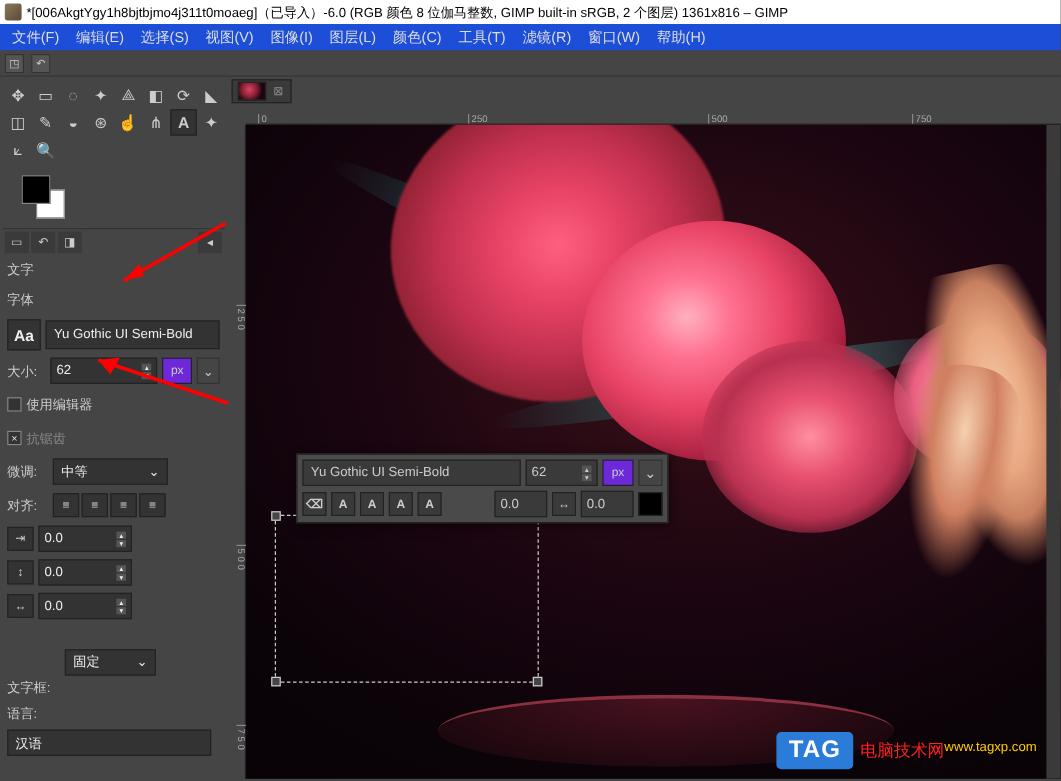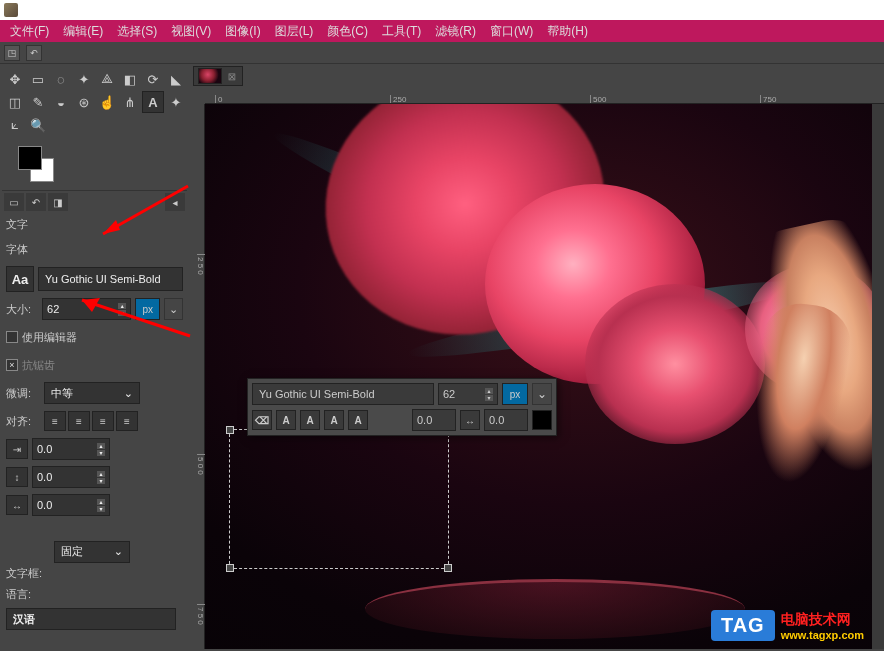--- a/index.html
+++ b/index.html
@@ -1,19 +1,19 @@
 <!DOCTYPE html>
 <html><head>
 <meta charset="utf-8">
 <style>
 * { margin: 0; padding: 0; box-sizing: border-box; font-family: "Microsoft YaHei", sans-serif; }
 body { width: 884px; height: 651px; background: #454545; color: #ccc; font-size: 12px; overflow: hidden; position: relative; }
 .titlebar { height: 20px; background: #fff; display: flex; align-items: center; padding: 0 4px; color: #000; font-size: 11px; white-space: nowrap; overflow: hidden; }
 .titlebar .gimp-icon { width: 14px; height: 14px; margin-right: 4px; background: linear-gradient(135deg, #8a7a5a, #5a4a3a); border-radius: 2px; }
-.menubar { height: 22px; background: #be185d; display: flex; align-items: center; padding: 0 4px; gap: 2px; font-size: 12px; color: #ddd; }
+.menubar { height: 22px; background: #1d4ed8; display: flex; align-items: center; padding: 0 4px; gap: 2px; font-size: 12px; color: #ddd; }
 .menubar span { padding: 2px 6px; cursor: default; }
 .toolbar-row { height: 22px; background: #454545; display: flex; align-items: center; padding: 2px 4px; gap: 6px; border-bottom: 1px solid #333; }
 .tb-btn { width: 16px; height: 16px; background: #555; border: 1px solid #333; display: flex; align-items: center; justify-content: center; font-size: 9px; color: #ccc; }
 .main { display: flex; height: 585px; }
 .left-panel { width: 189px; background: #454545; display: flex; flex-direction: column; padding: 2px; }
 .tool-grid { display: grid; grid-template-columns: repeat(8, 22px); gap: 1px; padding: 2px; }
 .tool-btn { width: 22px; height: 22px; background: #454545; display: flex; align-items: center; justify-content: center; font-size: 13px; color: #ccc; border: 1px solid transparent; }
 .tool-btn.active { background: #333; border-color: #222; }
 .color-swatch { margin: 8px 6px; width: 50px; height: 36px; position: relative; }
 .color-fg { position: absolute; width: 24px; height: 24px; background: #000; border: 1px solid #888; top: 0; left: 10px; }
@@ -24,21 +24,21 @@
 .text-options { padding: 4px; display: flex; flex-direction: column; gap: 6px; font-size: 11px; color: #ccc; }
 .opt-row { display: flex; align-items: center; gap: 4px; min-height: 22px; }
 .opt-label { width: 34px; font-size: 11px; }
 .font-aa { width: 28px; height: 26px; background: #333; display: flex; align-items: center; justify-content: center; font-size: 13px; font-weight: bold; border: 1px solid #222; color: #eee; }
 .font-name-box { flex: 1; height: 24px; background: #333; border: 1px solid #222; padding: 0 6px; display: flex; align-items: center; font-size: 11px; color: #eee; }
 .num-input { height: 22px; background: #333; border: 1px solid #222; display: flex; align-items: center; justify-content: space-between; padding: 0 4px; color: #eee; font-size: 11px; }
 .num-input.w80 { width: 94px; }
 .num-input.w60 { width: 78px; }
 .spinner { display: flex; flex-direction: column; gap: 1px; }
 .spinner div { width: 8px; height: 6px; background: #555; font-size: 6px; display: flex; align-items: center; justify-content: center; }
-.unit-box { width: 26px; height: 22px; background: #0369a1; border: 1px solid #222; display: flex; align-items: center; justify-content: center; font-size: 10px; }
+.unit-box { width: 26px; height: 22px; background: #6d28d9; border: 1px solid #222; display: flex; align-items: center; justify-content: center; font-size: 10px; }
 .chevron-btn { width: 20px; height: 22px; background: #454545; border: 1px solid #333; display: flex; align-items: center; justify-content: center; }
 .checkbox { width: 12px; height: 12px; border: 1px solid #888; background: #333; display: inline-flex; align-items: center; justify-content: center; font-size: 9px; color: #ddd; }
 .dropdown { height: 22px; background: #333; border: 1px solid #222; display: flex; align-items: center; justify-content: space-between; padding: 0 6px; font-size: 11px; color: #eee; }
 .dropdown.w90 { width: 96px; }
 .dropdown.w70 { width: 76px; }
 .color-field { width: 70px; height: 20px; background: #000; border: 1px solid #222; }
 .align-btns { display: flex; gap: 2px; }
 .align-btn { width: 22px; height: 20px; background: #333; border: 1px solid #222; display: flex; align-items: center; justify-content: center; font-size: 10px; }
 .canvas-area { flex: 1; background: #454545; display: flex; flex-direction: column; position: relative; }
 .doc-tabs { height: 24px; display: flex; align-items: center; padding: 2px 4px; gap: 4px; }
@@ -65,33 +65,34 @@
 .text-box { position: absolute; top: 325px; left: 24px; width: 220px; height: 140px; border: 1px dashed #ccc; }
 .text-handle { position: absolute; width: 8px; height: 8px; border: 1px solid #ccc; background: #454545; }
 .float-toolbar { position: absolute; top: 274px; left: 42px; width: 310px; background: #4a4a4a; border: 1px solid #222; padding: 4px; display: flex; flex-direction: column; gap: 4px; box-shadow: 2px 2px 8px rgba(0,0,0,0.5); }
 .ft-row { display: flex; align-items: center; gap: 4px; }
 .ft-font { flex: 1; height: 22px; background: #3a3a3a; border: 1px solid #222; display: flex; align-items: center; padding: 0 6px; font-size: 11px; }
 .ft-num { width: 60px; height: 22px; background: #3a3a3a; border: 1px solid #222; display: flex; align-items: center; justify-content: space-between; padding: 0 4px; font-size: 11px; }
 .ft-btn { width: 20px; height: 20px; background: #3a3a3a; border: 1px solid #222; display: flex; align-items: center; justify-content: center; font-size: 10px; font-weight: bold; }
 .ft-color { width: 20px; height: 20px; background: #000; border: 1px solid #222; }
 .tag-overlay { position: absolute; bottom: 8px; right: 20px; display: flex; align-items: center; gap: 6px; }
 .tag-badge { background: #2a7cd8; color: #fff; font-weight: bold; font-size: 20px; padding: 4px 10px; border-radius: 4px; letter-spacing: 1px; }
-.tag-text { display: flex; flex-direction: column; font-size: 14px; font-weight: bold; }
+.tag-text { display: flex; flex-direction: row; font-size: 14px; font-weight: normal; }
 .tag-text .t1 { color: #ff2020; }
 .tag-text .t2 { color: #ffcc00; font-size: 11px; }
 .scrollbar-v { position: absolute; right: 0; top: 0; width: 12px; height: 100%; background: #3a3a3a; }
 .arrow { position: absolute; }
 .arrow-line { stroke: #ff0000; stroke-width: 3; fill: none; }
 .arrow-head { fill: #ff0000; }
 </style>
 </head>
 <body>
 
 <div class="titlebar">
   <div class="gimp-icon"></div>
+  <span>*[006AkgtYgy1h8bjtbjmo4j311t0moaeg]（已导入）-6.0 (RGB 颜色 8 位伽马整数, GIMP built-in sRGB, 2 个图层) 1361x816 – GIMP</span>
 </div>
 
 <div class="menubar">
   <span>文件(F)</span>
   <span>编辑(E)</span>
   <span>选择(S)</span>
   <span>视图(V)</span>
   <span>图像(I)</span>
   <span>图层(L)</span>
   <span>颜色(C)</span>
@@ -233,21 +234,21 @@
 
       <div class="opt-row">
         <span style="width:44px;margin-top:44px;">文字框:</span>
         <div class="dropdown w70">
           <span>固定</span>
             <span>⌄</span>
         </div>
       </div>
 
       <div>语言:</div>
-      <div class="dropdown" style="width:170px;font-weight:bold;">
+      <div class="dropdown" style="width:170px;">
         <span>汉语</span>
       </div>
     </div>
   </div>
 
   <div class="canvas-area">
     <div class="doc-tabs">
       <div class="doc-tab">
         <div class="doc-thumb"></div>
         <div class="doc-close">⊠</div>

